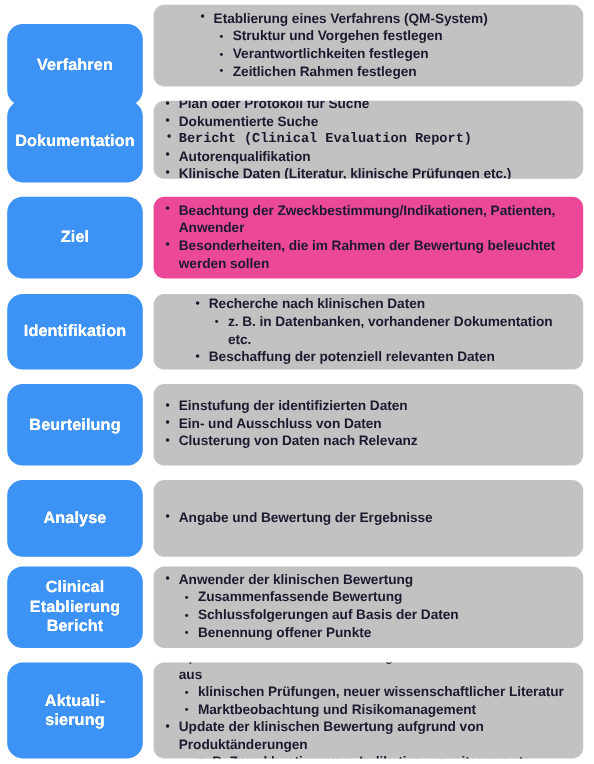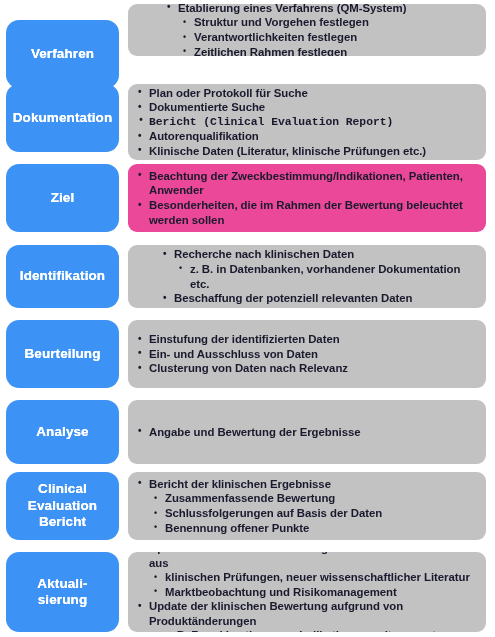--- a/index.html
+++ b/index.html
@@ -86,32 +86,32 @@
   }
   .stage-label .brk { display: block; }
 </style>
 </head>
 <body>
 
 <div id="diagram" style="background: rgb(255, 255, 255);">
     <div class="stage-box" style="top: 20px; height: 68px; background: rgb(61, 146, 245);">
       <div class="stage-label" style="color: rgb(255, 255, 255);">Verfahren</div>
     </div>
-    <div class="detail-box" style="top: 4px; height: 52px; background: rgb(194, 194, 194); padding-left: 36px;">
+    <div class="detail-box" style="top: 4px; height: 68px; background: rgb(194, 194, 194); padding-left: 36px;">
       <ul class="bullets">
         <li style="color: rgb(26, 26, 46);">Etablierung eines Verfahrens (QM-System)</li>
         <li class="sub" style="color: rgb(26, 26, 46);">Struktur und Vorgehen festlegen</li>
         <li class="sub" style="color: rgb(26, 26, 46);">Verantwortlichkeiten festlegen</li>
         <li class="sub" style="color: rgb(26, 26, 46);">Zeitlichen Rahmen festlegen</li>
       </ul>
     </div>
     <div class="stage-box" style="top: 84px; height: 68px; background: rgb(61, 146, 245);">
       <div class="stage-label" style="color: rgb(255, 255, 255);">Dokumentation</div>
     </div>
-    <div class="detail-box" style="top: 84px; height: 76px; background: rgb(194, 194, 194);">
+    <div class="detail-box" style="top: 84px; height: 65px; background: rgb(194, 194, 194);">
       <ul class="bullets">
         <li style="color: rgb(26, 26, 46);">Plan oder Protokoll für Suche</li>
         <li style="color: rgb(26, 26, 46);">Dokumentierte Suche</li>
         <li style="color: rgb(26, 26, 46); font-family: Liberation Mono, monospace;">Bericht (Clinical Evaluation Report)</li>
         <li style="color: rgb(26, 26, 46);">Autorenqualifikation</li>
         <li style="color: rgb(26, 26, 46);">Klinische Daten (Literatur, klinische Prüfungen etc.)</li>
       </ul>
     </div>
     <div class="stage-box" style="top: 164px; height: 68px; background: rgb(61, 146, 245);">
       <div class="stage-label" style="color: rgb(255, 255, 255);">Ziel</div>
@@ -146,27 +146,27 @@
       <div class="stage-label" style="color: rgb(255, 255, 255);">Analyse</div>
     </div>
     <div class="detail-box" style="top: 400px; height: 64px; background: rgb(194, 194, 194);">
       <ul class="bullets">
         <li style="color: rgb(26, 26, 46);">Angabe und Bewertung der Ergebnisse</li>
       </ul>
     </div>
     <div class="stage-box" style="top: 472px; height: 68px; background: rgb(61, 146, 245);">
       <div class="stage-label" style="color: rgb(255, 255, 255);">
         <span class="brk">Clinical</span>
-        <span class="brk">Evaluation</span>
+        <span class="brk">Etablierung</span>
         <span class="brk">Bericht</span>
       </div>
     </div>
     <div class="detail-box" style="top: 472px; height: 68px; background: rgb(194, 194, 194);">
       <ul class="bullets">
-        <li style="color: rgb(26, 26, 46);">Bericht der klinischen Ergebnisse</li>
+        <li style="color: rgb(26, 26, 46);">Anwender der klinischen Bewertung</li>
         <li class="sub" style="color: rgb(26, 26, 46);">Zusammenfassende Bewertung</li>
         <li class="sub" style="color: rgb(26, 26, 46);">Schlussfolgerungen auf Basis der Daten</li>
         <li class="sub" style="color: rgb(26, 26, 46);">Benennung offener Punkte</li>
       </ul>
     </div>
     <div class="stage-box" style="top: 552px; height: 80px; background: rgb(61, 146, 245);">
       <div class="stage-label" style="color: rgb(255, 255, 255);">
         <span class="brk">Aktuali-</span>
         <span class="brk">sierung</span>
       </div>

